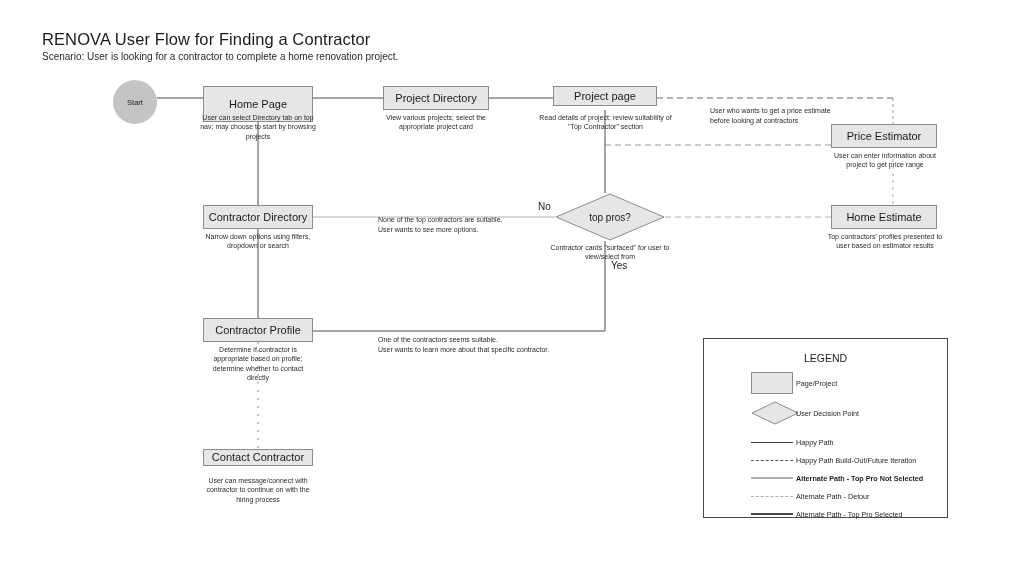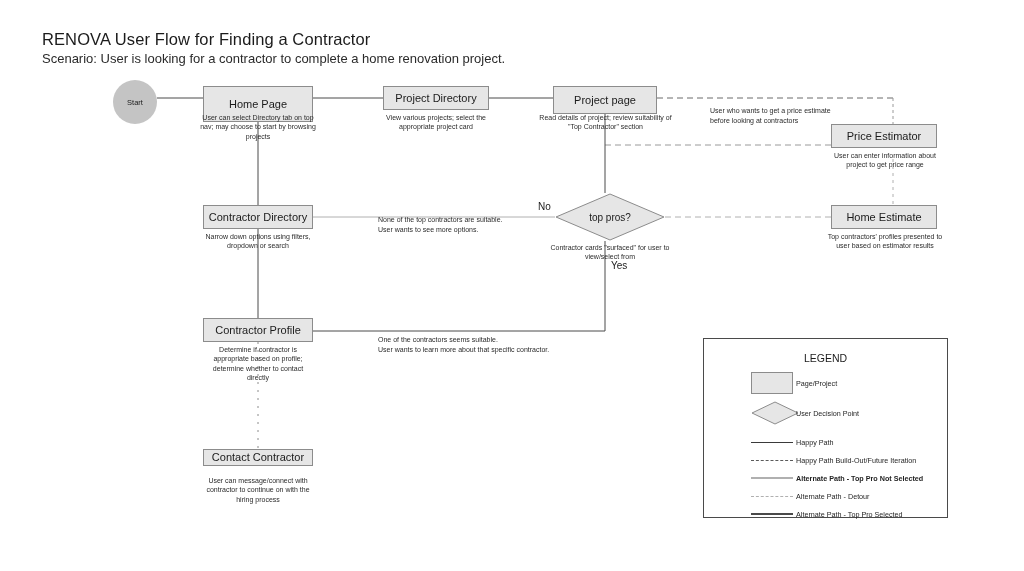--- a/index.html
+++ b/index.html
@@ -39,21 +39,21 @@
     font-size: 16.5px;
     font-weight: 400;
     letter-spacing: 0.1px;
     color: #1b1b1b;
     white-space: nowrap;
   }
   .subtitle {
     position: absolute;
     left: 42px;
     top: 51px;
-    font-size: 13px;
+    font-size: 10px;
     font-weight: 400;
     color: #2a2a2a;
     white-space: nowrap;
   }
 
   
   .node {
     position: absolute;
     box-sizing: border-box;
     background: #e6e6e6;
@@ -241,21 +241,21 @@
   <div class="node" style="left:203px; top:86px; width:110px; height:36px;">
     <span>Home Page</span>
   </div>
   <div class="caption" style="left:198px; top:113px; width:120px;">User can select Directory tab on top nav; may choose to start by browsing projects</div>
 
   <div class="node" style="left:383px; top:86px; width:106px; height:24px;">
     <span>Project Directory</span>
   </div>
   <div class="caption" style="left:378px; top:113px; width:116px;">View various projects; select the appropriate project card</div>
 
-  <div class="node" style="left:553px; top:86px; width:104px; height:28px;">
+  <div class="node" style="left:553px; top:86px; width:104px; height:20px;">
     <span>Project page</span>
   </div>
   <div class="caption" style="left:533px; top:113px; width:145px;">Read details of project; review suitability of "Top Contractor" section</div>
 
   <div class="note" style="left:710px; top:106px; width:200px;">
     <div>User who wants to get a price estimate</div>
     <div>before looking at contractors</div>
   </div>
 
   <div class="node" style="left:831px; top:124px; width:106px; height:24px;">

